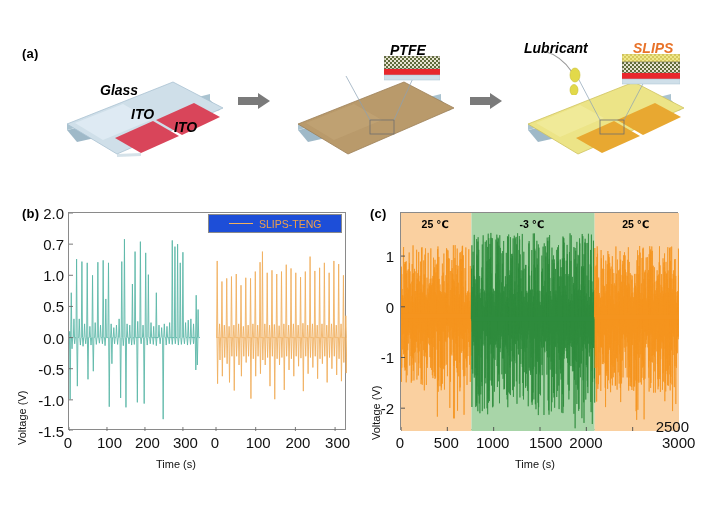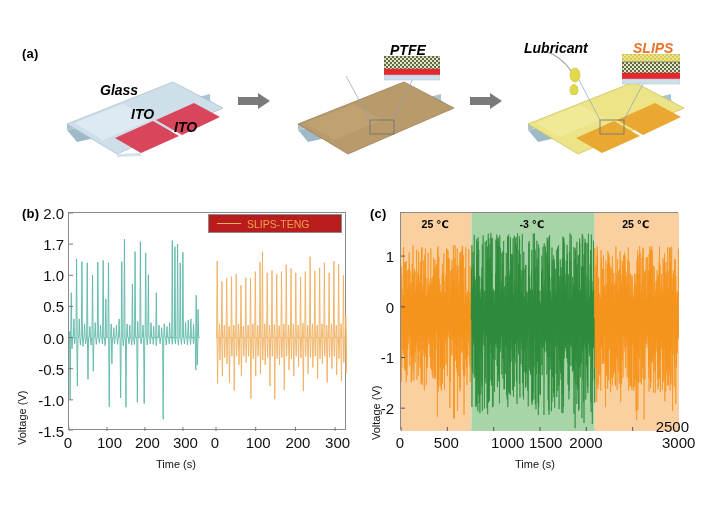--- a/index.html
+++ b/index.html
@@ -15,22 +15,22 @@
   .arrow-svg{position:absolute;}
   .stage{position:absolute;}
   .inset-box{position:absolute;}
 
   
   .chart{position:absolute;}
   .axis-label{position:absolute;font-size:11px;color:#111;white-space:nowrap;}
   .ylabel{transform-origin:0 0;transform:rotate(-90deg);}
   .tick{position:absolute;font-size:15px;color:#111;white-space:nowrap;}
   .plotframe{position:absolute;border:1px solid #8a8a8a;box-sizing:border-box;background:#fff;}
-  .legendbox{position:absolute;border:1px solid #8a8a8a;background:#b91c1c;box-sizing:border-box;
-             padding:2px 5px 2px 8px;}
+  .legendbox{position:absolute;border:1px solid #8a8a8a;background:#1d4ed8;box-sizing:border-box;
+             padding:2px 5px 2px 20px;}
   .legrow{display:flex;align-items:center;height:13px;}
   .legline{display:inline-block;width:24px;height:0;border-top:1.6px solid #000;margin-right:6px;}
   .legtxt{font-size:10.5px;white-space:nowrap;}
   .zonelabel{position:absolute;font-size:10.5px;font-weight:bold;color:#000;white-space:nowrap;}
   svg{display:block;}
 </style>
 </head>
 <body>
 
 <div class="fig">
@@ -164,21 +164,21 @@
           <line x1="0" y1="93.42857142857143" x2="4" y2="93.42857142857143" stroke="#6a6a6a" stroke-width="0.9"></line>
           <line x1="0" y1="124.57142857142858" x2="4" y2="124.57142857142858" stroke="#6a6a6a" stroke-width="0.9"></line>
           <line x1="0" y1="155.71428571428572" x2="4" y2="155.71428571428572" stroke="#6a6a6a" stroke-width="0.9"></line>
           <line x1="0" y1="186.85714285714286" x2="4" y2="186.85714285714286" stroke="#6a6a6a" stroke-width="0.9"></line>
           <line x1="0" y1="218" x2="4" y2="218" stroke="#6a6a6a" stroke-width="0.9"></line>
         </svg>
     </div>
 
     <div id="pb-yticks">
         <div class="tick" style="left: 30px; top: 15px; width: 34px; text-align: right;">2.0</div>
-        <div class="tick" style="left: 30px; top: 46.1429px; width: 34px; text-align: right;">1.7</div>
+        <div class="tick" style="left: 30px; top: 46.1429px; width: 34px; text-align: right;">0.7</div>
         <div class="tick" style="left: 30px; top: 77.2857px; width: 34px; text-align: right;">1.0</div>
         <div class="tick" style="left: 30px; top: 108.429px; width: 34px; text-align: right;">0.5</div>
         <div class="tick" style="left: 30px; top: 139.571px; width: 34px; text-align: right;">0.0</div>
         <div class="tick" style="left: 30px; top: 170.714px; width: 34px; text-align: right;">-0.5</div>
         <div class="tick" style="left: 30px; top: 201.857px; width: 34px; text-align: right;">-1.0</div>
         <div class="tick" style="left: 30px; top: 233px; width: 34px; text-align: right;">-1.5</div>
       </div>
     <div id="pb-xticks">
         <div class="tick" style="left: 59px; top: 244px; width: 18px; text-align: center;">0</div>
         <div class="tick" style="left: 96.971px; top: 244px; width: 18px; text-align: center;">100</div>
@@ -236,21 +236,21 @@
       </div>
     <div id="pc-yticks">
         <div class="tick" style="left: 8px; top: 58.093px; width: 26px; text-align: right;">1</div>
         <div class="tick" style="left: 8px; top: 108.791px; width: 26px; text-align: right;">0</div>
         <div class="tick" style="left: 8px; top: 159.488px; width: 26px; text-align: right;">-1</div>
         <div class="tick" style="left: 8px; top: 210.186px; width: 26px; text-align: right;">-2</div>
       </div>
     <div id="pc-xticks">
         <div class="tick" style="left: 24px; top: 244px; width: 32px; text-align: center;">0</div>
         <div class="tick" style="left: 70.3333px; top: 244px; width: 32px; text-align: center;">500</div>
-        <div class="tick" style="left: 131px; top: 244px; width: 32px; text-align: right;">1000</div>
+        <div class="tick" style="left: 116px; top: 244px; width: 32px; text-align: right;">1000</div>
         <div class="tick" style="left: 169px; top: 244px; width: 32px; text-align: center;">1500</div>
         <div class="tick" style="left: 209.333px; top: 244px; width: 32px; text-align: left;">2000</div>
         <div class="tick" style="left: 255.667px; top: 228px; width: 32px; text-align: right; margin-left: 40px;">2500</div>
         <div class="tick" style="left: 302px; top: 244px; width: 32px; text-align: center;">3000</div>
       </div>
   </div>
 
 </div>
 
 </body></html>

